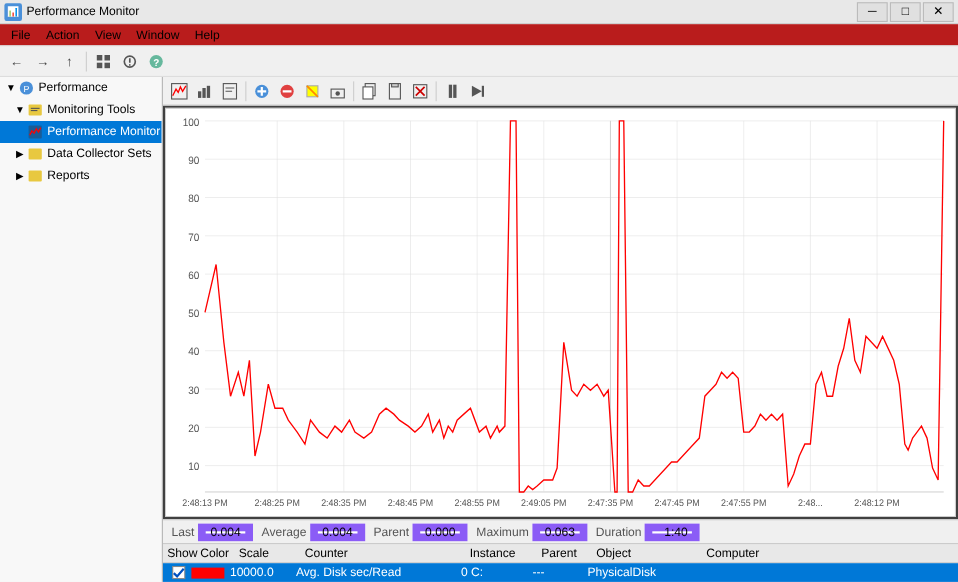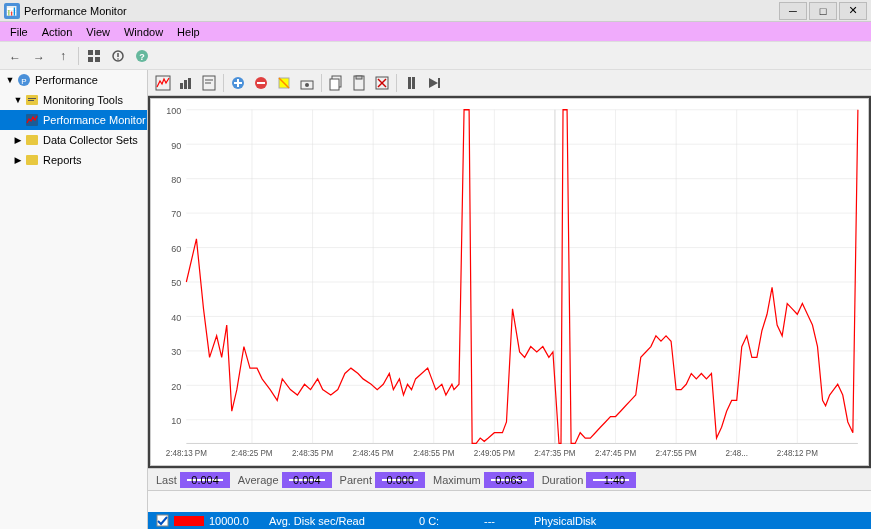--- a/index.html
+++ b/index.html
@@ -15,21 +15,21 @@
       padding: 0 4px;
       border-bottom: 1px solid #ccc;
     }
     .title-bar-left { display: flex; align-items: center; gap: 4px; }
     .title-bar-icon { width: 16px; height: 16px; background: #4a90d9; border-radius: 2px; display: flex; align-items: center; justify-content: center; color: white; font-size: 9px; }
     .title-bar-controls { display: flex; gap: 2px; }
     .title-btn { width: 28px; height: 18px; background: #e0e0e0; border: 1px solid #bbb; font-size: 11px; display: flex; align-items: center; justify-content: center; cursor: pointer; }
 
     
     .menu-bar {
-      background: #f0abfc;
+      background: #b91c1c;
       height: 20px;
       display: flex;
       align-items: center;
       border-bottom: 1px solid #ddd;
       padding: 0 4px;
       gap: 2px;
     }
     .menu-item { padding: 0 6px; height: 18px; display: flex; align-items: center; cursor: pointer; font-size: 11px; }
 
     
@@ -137,21 +137,20 @@
       font-size: 11px;
     }
     .counter-header-col { flex-shrink: 0; color: #000; font-weight: normal; }
     .counter-row {
       display: flex;
       align-items: center;
       background: #0078d7;
       color: white;
       padding: 2px 4px;
       font-size: 11px;
-      margin-top: 21px;
     }
     .counter-col { flex-shrink: 0; overflow: hidden; white-space: nowrap; text-overflow: ellipsis; }
     .checkbox-cell { width: 20px; display: flex; align-items: center; justify-content: center; }
     .color-swatch { width: 16px; height: 12px; margin: 0 2px; flex-shrink: 0; }
   </style>
 </head>
 <body>
 
 <div class="title-bar">
   <div class="title-bar-left">
@@ -546,20 +545,30 @@
         <span class="stat-label">Maximum</span>
         <span class="stat-value">0.063</span>
       </div>
       <div class="stat-item">
         <span class="stat-label">Duration</span>
         <span class="stat-value">1:40</span>
       </div>
     </div>
 
     <div class="counter-table">
+      <div class="counter-header">
+        <span class="counter-header-col" style="width:30px">Show</span>
+        <span class="counter-header-col" style="width:35px">Color</span>
+        <span class="counter-header-col" style="width:60px">Scale</span>
+        <span class="counter-header-col" style="width:150px">Counter</span>
+        <span class="counter-header-col" style="width:65px">Instance</span>
+        <span class="counter-header-col" style="width:50px">Parent</span>
+        <span class="counter-header-col" style="width:100px">Object</span>
+        <span class="counter-header-col" style="flex:1">Computer</span>
+      </div>
       <div class="counter-row">
         <div class="checkbox-cell">
           <svg width="13" height="13" viewBox="0 0 13 13">
               <rect x="1" y="1" width="11" height="11" fill="white" stroke="#888" stroke-width="1"></rect>
               <polyline points="2,7 5,10 11,3" fill="none" stroke="#0050c0" stroke-width="2"></polyline>
             </svg>
         </div>
         <div class="color-swatch" style="width:30px; height:10px; background:#FF0000; margin-right:5px; flex-shrink:0;"></div>
         <span class="counter-col" style="width:60px">10000.0</span>
         <span class="counter-col" style="width:150px">Avg. Disk sec/Read</span>

